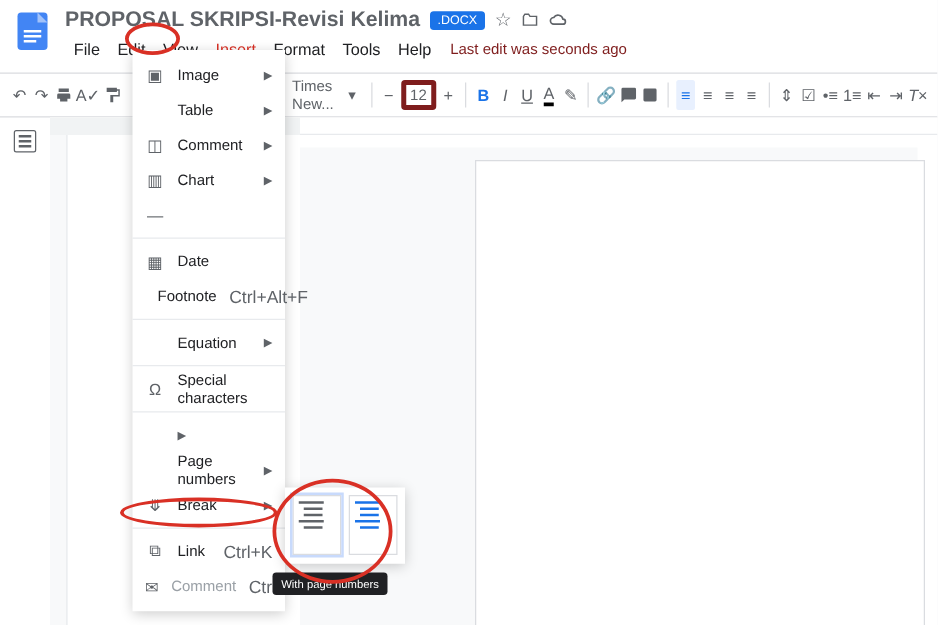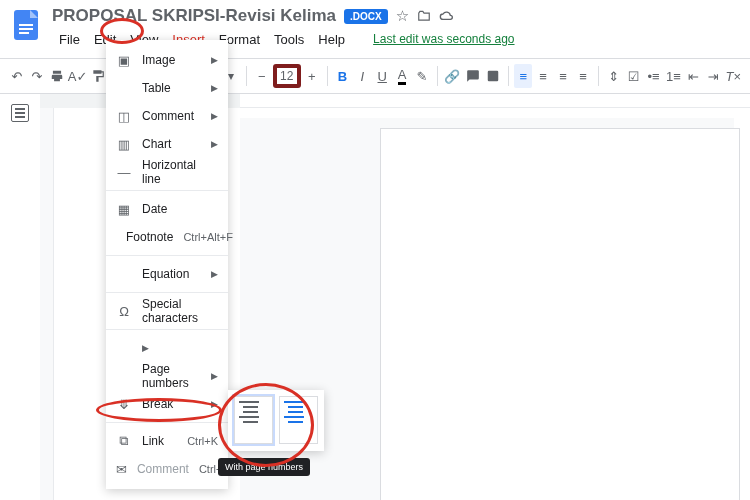--- a/index.html
+++ b/index.html
@@ -3,46 +3,46 @@
 <meta charset="utf-8">
 <style>
 *{box-sizing:border-box;margin:0;padding:0;font-family:Arial,sans-serif}
 body{background:#fff;width:750px;height:500px;overflow:hidden;position:relative}
 .header{display:flex;align-items:flex-start;padding:6px 8px 0;height:58px}
 .logo{width:36px;height:36px;margin-right:8px;flex-shrink:0}
 .logo svg{width:36px;height:36px}
 .title-area{flex:1;min-width:0}
 .title-row{display:flex;align-items:center;gap:8px;height:20px}
 .doc-title{font-size:17px;color:#5f6368;font-weight:700}
-.badge{background:#1a73e8;color:#fff;font-size:10px;font-weight:700;padding:2px 6px;border-radius:3px}
+.badge{background:#1a73e8;color:#fff;font-size:10px;font-weight:400;padding:2px 6px;border-radius:3px}
 .star{color:#5f6368;font-size:15px}
 .move{color:#5f6368;font-size:15px}
 .cloud{color:#5f6368;font-size:15px}
 .menubar{display:flex;gap:0;margin-top:2px;font-size:13px;color:#202124}
 .menubar span{padding:4px 7px;cursor:pointer}
 .menubar .active{color:#d93025;position:relative}
-.last-edit{color:#15803d;text-decoration:underline;margin-left:14px;font-size:12px}
+.last-edit{color:#7f1d1d;margin-left:1px;font-size:12px}
 .toolbar{height:36px;border-top:1px solid #dadce0;border-bottom:1px solid #dadce0;display:flex;align-items:center;padding:0 8px;gap:2px;font-size:13px;color:#5f6368;margin-top:0}
 .tbtn{width:24px;height:24px;display:inline-flex;align-items:center;justify-content:center;cursor:pointer;border-radius:2px}
 .tsep{width:1px;height:20px;background:#dadce0;margin:0 4px}
 .tsel{display:inline-flex;align-items:center;gap:4px;padding:0 6px;height:24px;font-size:12px}
 .workspace{position:relative;height:calc(500px - 58px - 36px);display:flex}
 .outline{width:40px;border-right:0;padding-top:10px;display:flex;justify-content:center}
 .outline-icon{width:18px;height:18px;border:1.5px solid #5f6368;border-radius:2px;position:relative}
 .outline-icon::before{content:"";position:absolute;left:3px;top:3px;right:3px;height:2px;background:#5f6368;box-shadow:0 4px 0 #5f6368,0 8px 0 #5f6368}
 .hruler{position:absolute;left:40px;right:0;top:0;height:14px;background:#fff;border-bottom:1px solid #e8eaed}
 .hruler::before{content:"";position:absolute;left:0;top:0;width:200px;height:14px;background:#f1f3f4}
 .vruler{position:absolute;left:40px;top:14px;bottom:0;width:14px;background:#f8f9fa;border-right:1px solid #e8eaed}
 .canvas{position:absolute;left:240px;right:16px;top:24px;bottom:0;background:#f8f9fa}
 .page{position:absolute;left:140px;top:10px;width:360px;height:460px;background:#fff;border:1px solid #dadce0}
 .dropdown{position:absolute;left:106px;top:40px;width:122px;background:#fff;box-shadow:0 2px 10px rgba(0,0,0,0.2);font-size:12px;color:#202124;padding:6px 0;z-index:10}
 .ditem{display:flex;align-items:center;height:28px;padding:0 10px;gap:10px;cursor:pointer;position:relative}
 .ditem .ic{width:16px;height:16px;color:#5f6368;display:inline-flex;align-items:center;justify-content:center;font-size:13px}
 .ditem .lbl{flex:1}
-.ditem .sc{color:#5f6368;font-size:11px}
+.ditem .sc{color:#5f6368;font-size:14px}
 .ditem .arr{color:#5f6368;font-size:9px}
 .dsep{height:1px;background:#e8eaed;margin:4px 0}
 .ditem.disabled{color:#9aa0a6}
 .submenu{position:absolute;left:228px;top:390px;width:96px;height:61px;background:#fff;box-shadow:0 2px 10px rgba(0,0,0,0.2);z-index:11;display:flex;padding:6px;gap:6px}
 .toc-opt{width:40px;height:48px;border:1px solid #dadce0;background:#fff;padding:4px;display:flex;flex-direction:column;gap:3px;cursor:pointer}
 .toc-opt.sel{outline:2px solid #c8dafc}
 .toc-line{height:2px;background:#5f6368;width:70%}
 .toc-line.s{width:50%;margin-left:4px}
 .toc-line.b{background:#1a73e8}
 .tooltip{position:absolute;left:218px;top:458px;background:#202124;color:#fff;font-size:9px;padding:4px 7px;border-radius:3px;z-index:12;white-space:nowrap}
@@ -105,20 +105,21 @@
     </span>
   <span class="tbtn">A✓</span>
   <span class="tbtn">
       <svg width="14" height="14" viewBox="0 0 24 24" fill="#5f6368">
         <path d="M18 4V2H4v6h14V6h2v6H9v10h4V14h9V4z"></path>
       </svg>
     </span>
   <span class="tsel"><span>100%</span>▾</span>
   <span class="tsep"></span>
   <span class="tsel"><span>Normal text</span>▾</span>
+  <span class="tsel"><span>Times New...</span>▾</span>
   <span class="tsep"></span>
   <span class="tbtn">−</span>
   <span class="tsel" style="width:28px;justify-content:center;border:4px solid #7f1d1d;border-radius:3px">12</span>
   <span class="tbtn">+</span>
   <span class="tsep"></span>
   <span class="tbtn bold">B</span>
   <span class="tbtn" style="font-style:italic">I</span>
   <span class="tbtn" style="text-decoration:underline">U</span>
   <span class="tbtn">
       <span style="border-bottom:3px solid #000">A</span>
@@ -180,21 +181,20 @@
       <span class="lbl">Comment</span>
       <span class="arr">▶</span>
     </div>
   <div class="ditem">
       <span class="ic">▥</span>
       <span class="lbl">Chart</span>
       <span class="arr">▶</span>
     </div>
   <div class="ditem">
       <span class="ic">—</span>
-      <span class="lbl">Horizontal line</span>
     </div>
   <div class="dsep"></div>
   <div class="ditem">
       <span class="ic">▦</span>
       <span class="lbl">Date</span>
     </div>
   <div class="ditem">
       <span class="ic"></span>
       <span class="lbl">Footnote</span>
       <span class="sc">Ctrl+Alt+F</span>

